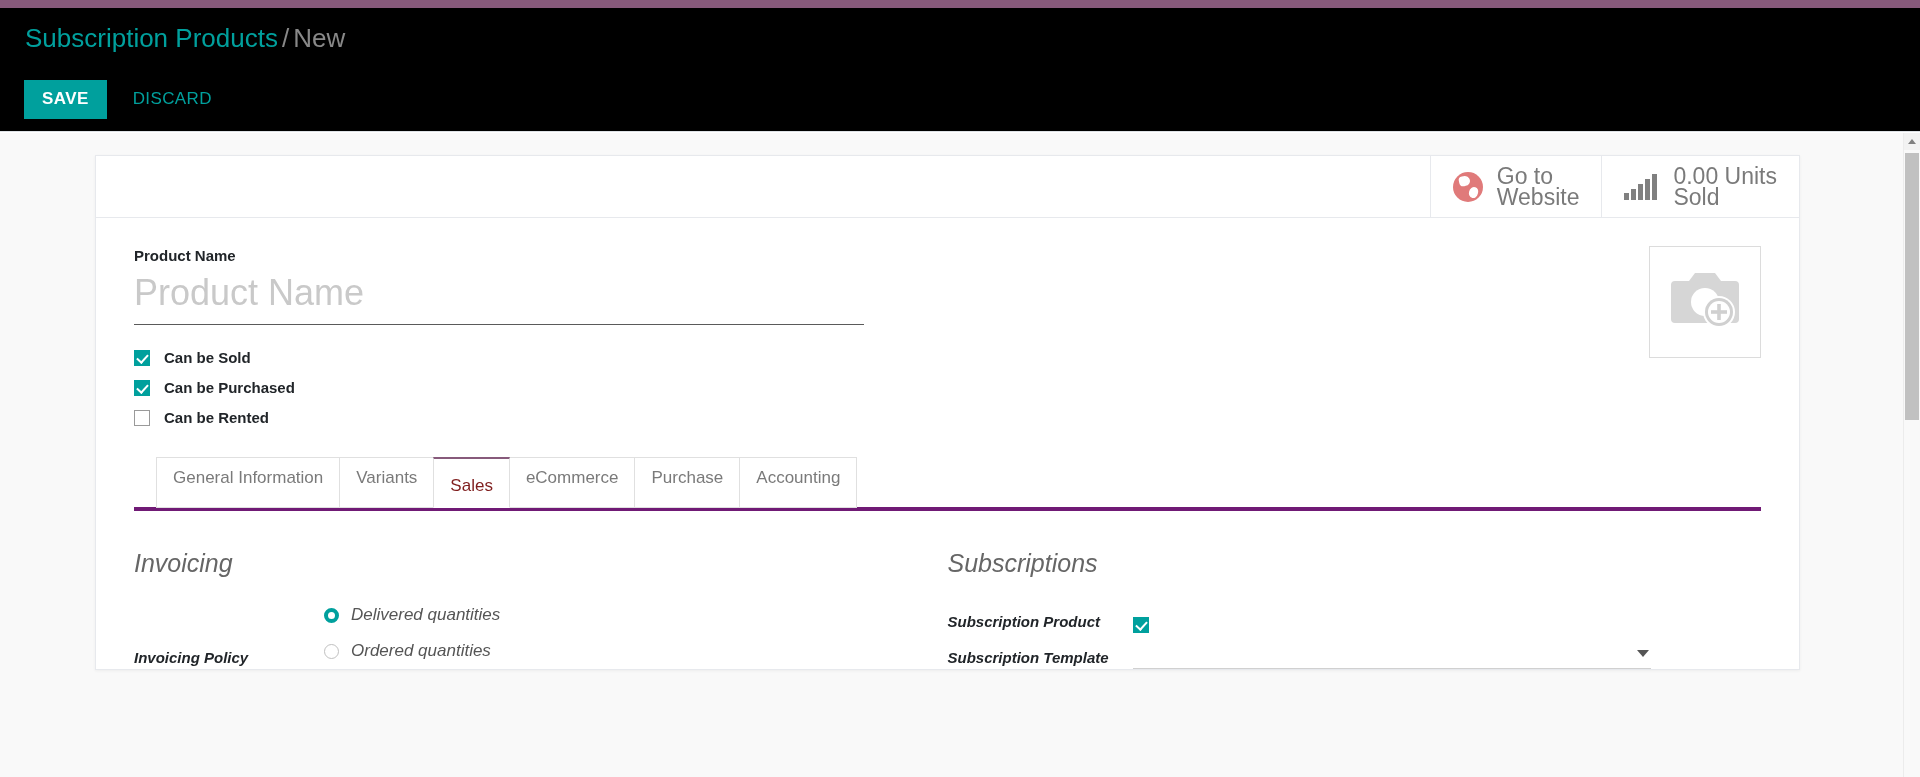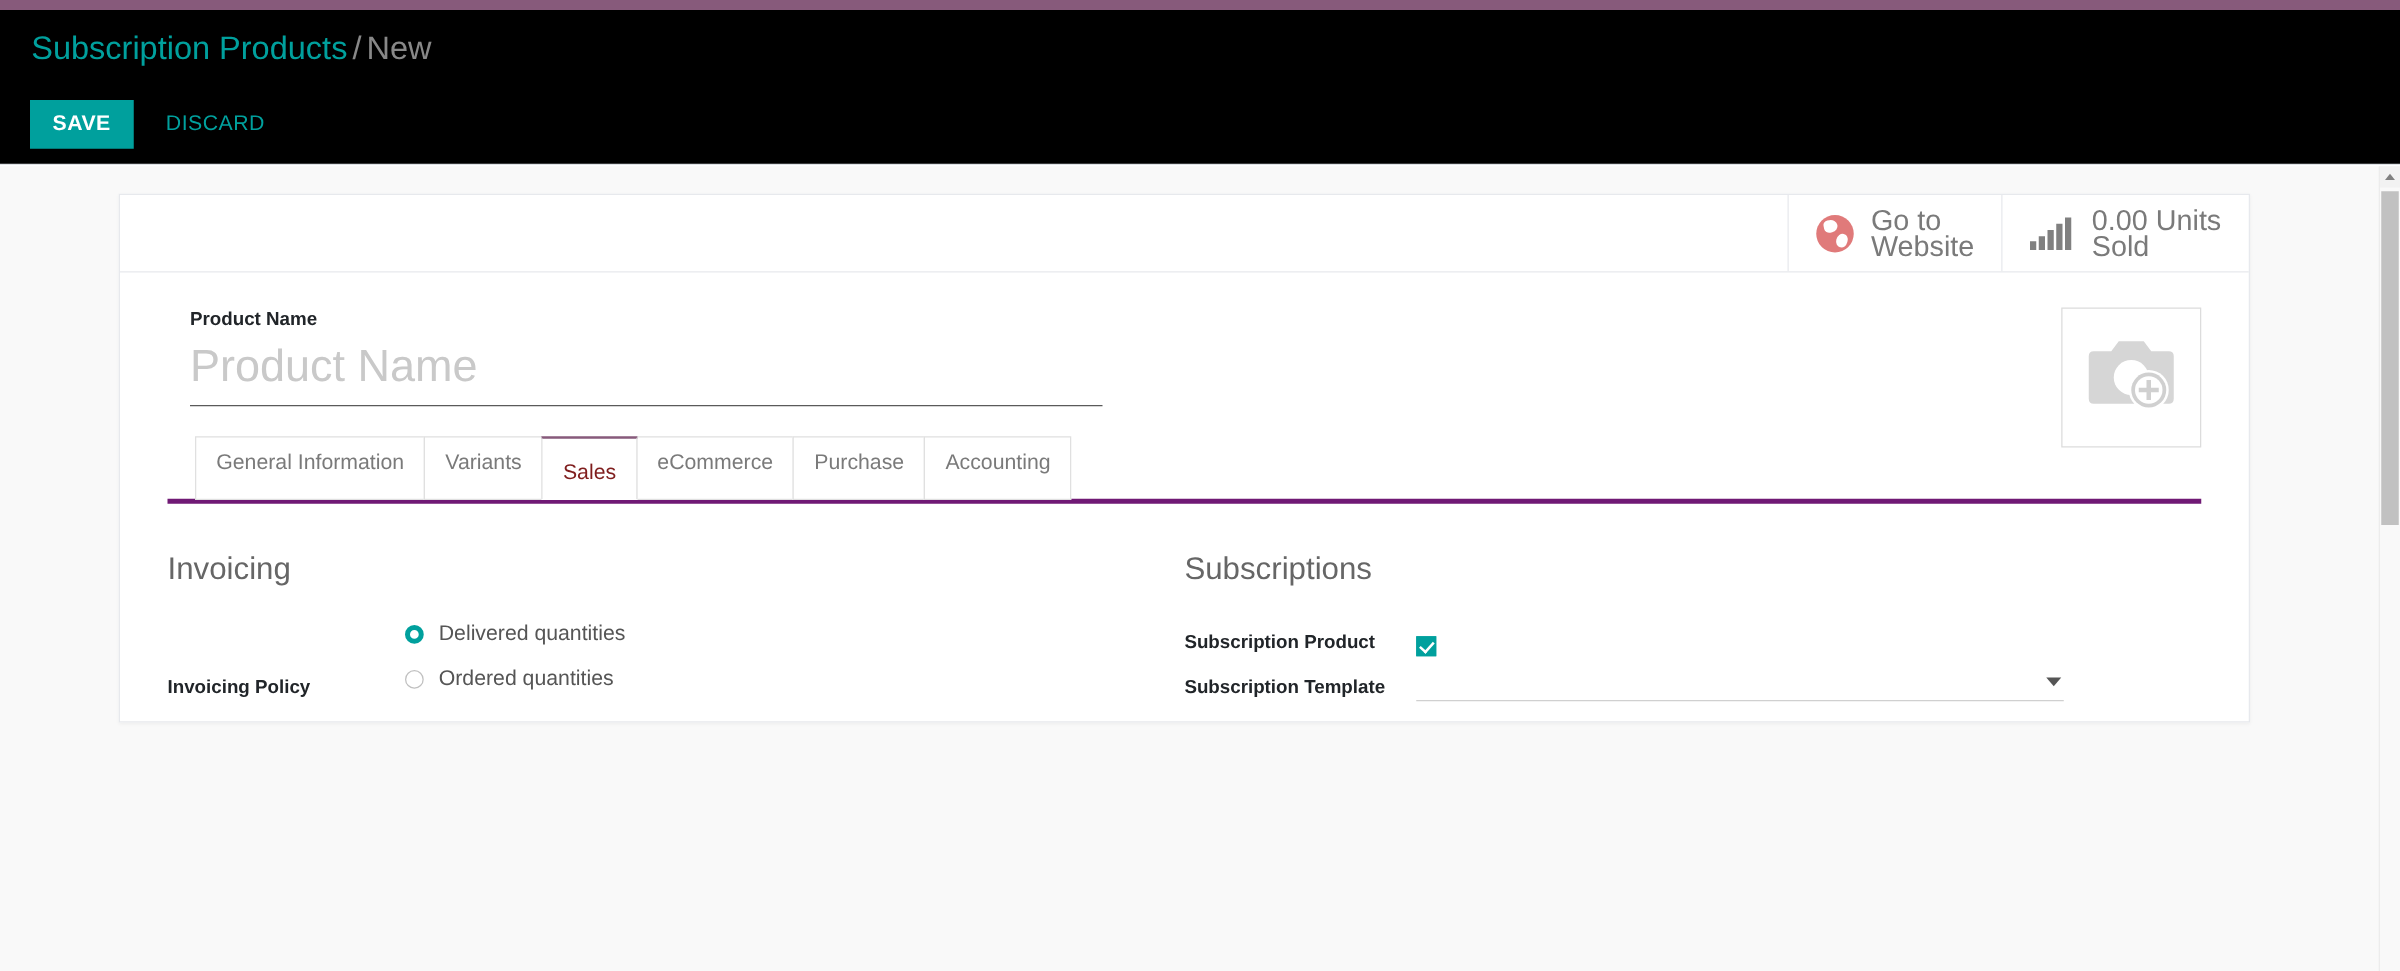--- a/index.html
+++ b/index.html
@@ -142,21 +142,21 @@
   
   .barchart { display: flex; align-items: flex-end; height: 26px; }
   .barchart i {
     display: block; width: 5px; margin-right: 2px;
     background: #808080;
   }
 
   
   .form-body { position: relative; padding: 28px 38px 0 38px; }
 
-  .title-block { position: relative; margin-left: 18px; }
+  .title-block { position: relative; }
   .field-label-sm {
     font-size: 15px; font-weight: bold; color: #212529;
     line-height: 20px; margin-bottom: 4px;
   }
   .name-input {
     width: 730px;
     border: none; outline: none;
     border-bottom: 1px solid #5a5a5a;
     font-family: "Liberation Sans", sans-serif;
     font-size: 36px;
@@ -237,21 +237,22 @@
     color: #7f1d1d;
     border-top: 2px solid #875a7b;
     border-bottom: 1px solid #ffffff;
     padding-top: 16px;
     position: relative; z-index: 2;
   }
 
   
   .tab-pane {
     display: flex;
-    padding: 36px 38px 16px 38px;
+    padding: 36px 38px 0 38px;
+    font-style: italic;
   }
   .col { width: 50%; padding-right: 40px; }
   .group-title {
     font-size: 25px; line-height: 32px;
     color: #666666;
     font-weight: normal;
     margin: 0 0 18px 0;
   }
   .fld-row { display: flex; align-items: flex-end; min-height: 36px; }
   .fld-label {
@@ -386,20 +387,38 @@
 
     </div>
 
     <div class="form-body">
 
       <div class="title-block">
         <div class="field-label-sm">Product Name</div>
         <input class="name-input" type="text" placeholder="Product Name" style="">
       </div>
 
+      <div class="check-list">
+
+        <div class="check-row">
+          <span class="cbox on"></span>
+          <span class="check-label">Can be Sold</span>
+        </div>
+
+        <div class="check-row">
+          <span class="cbox on"></span>
+          <span class="check-label">Can be Purchased</span>
+        </div>
+
+        <div class="check-row">
+          <span class="cbox"></span>
+          <span class="check-label">Can be Rented</span>
+        </div>
+
+      </div>
 
       <div class="img-ph">
         <svg width="80" height="70" viewBox="0 0 80 70">
           <path d="M24 14 L30 6 L50 6 L56 14 L70 14 Q74 14 74 18 L74 52 Q74 56 70 56 L10 56 Q6 56 6 52 L6 18 Q6 14 10 14 Z" fill="#d6d6d6"></path>
           <circle cx="40" cy="35" r="14" fill="#ffffff"></circle>
           <circle cx="54" cy="45" r="16" fill="#ffffff"></circle>
           <circle cx="54" cy="45" r="14" fill="#d0d0d0"></circle>
           <circle cx="54" cy="45" r="11" fill="#ffffff"></circle>
           <rect x="52.2" y="37" width="3.6" height="16" fill="#d0d0d0"></rect>
           <rect x="46" y="43.2" width="16" height="3.6" fill="#d0d0d0"></rect>

